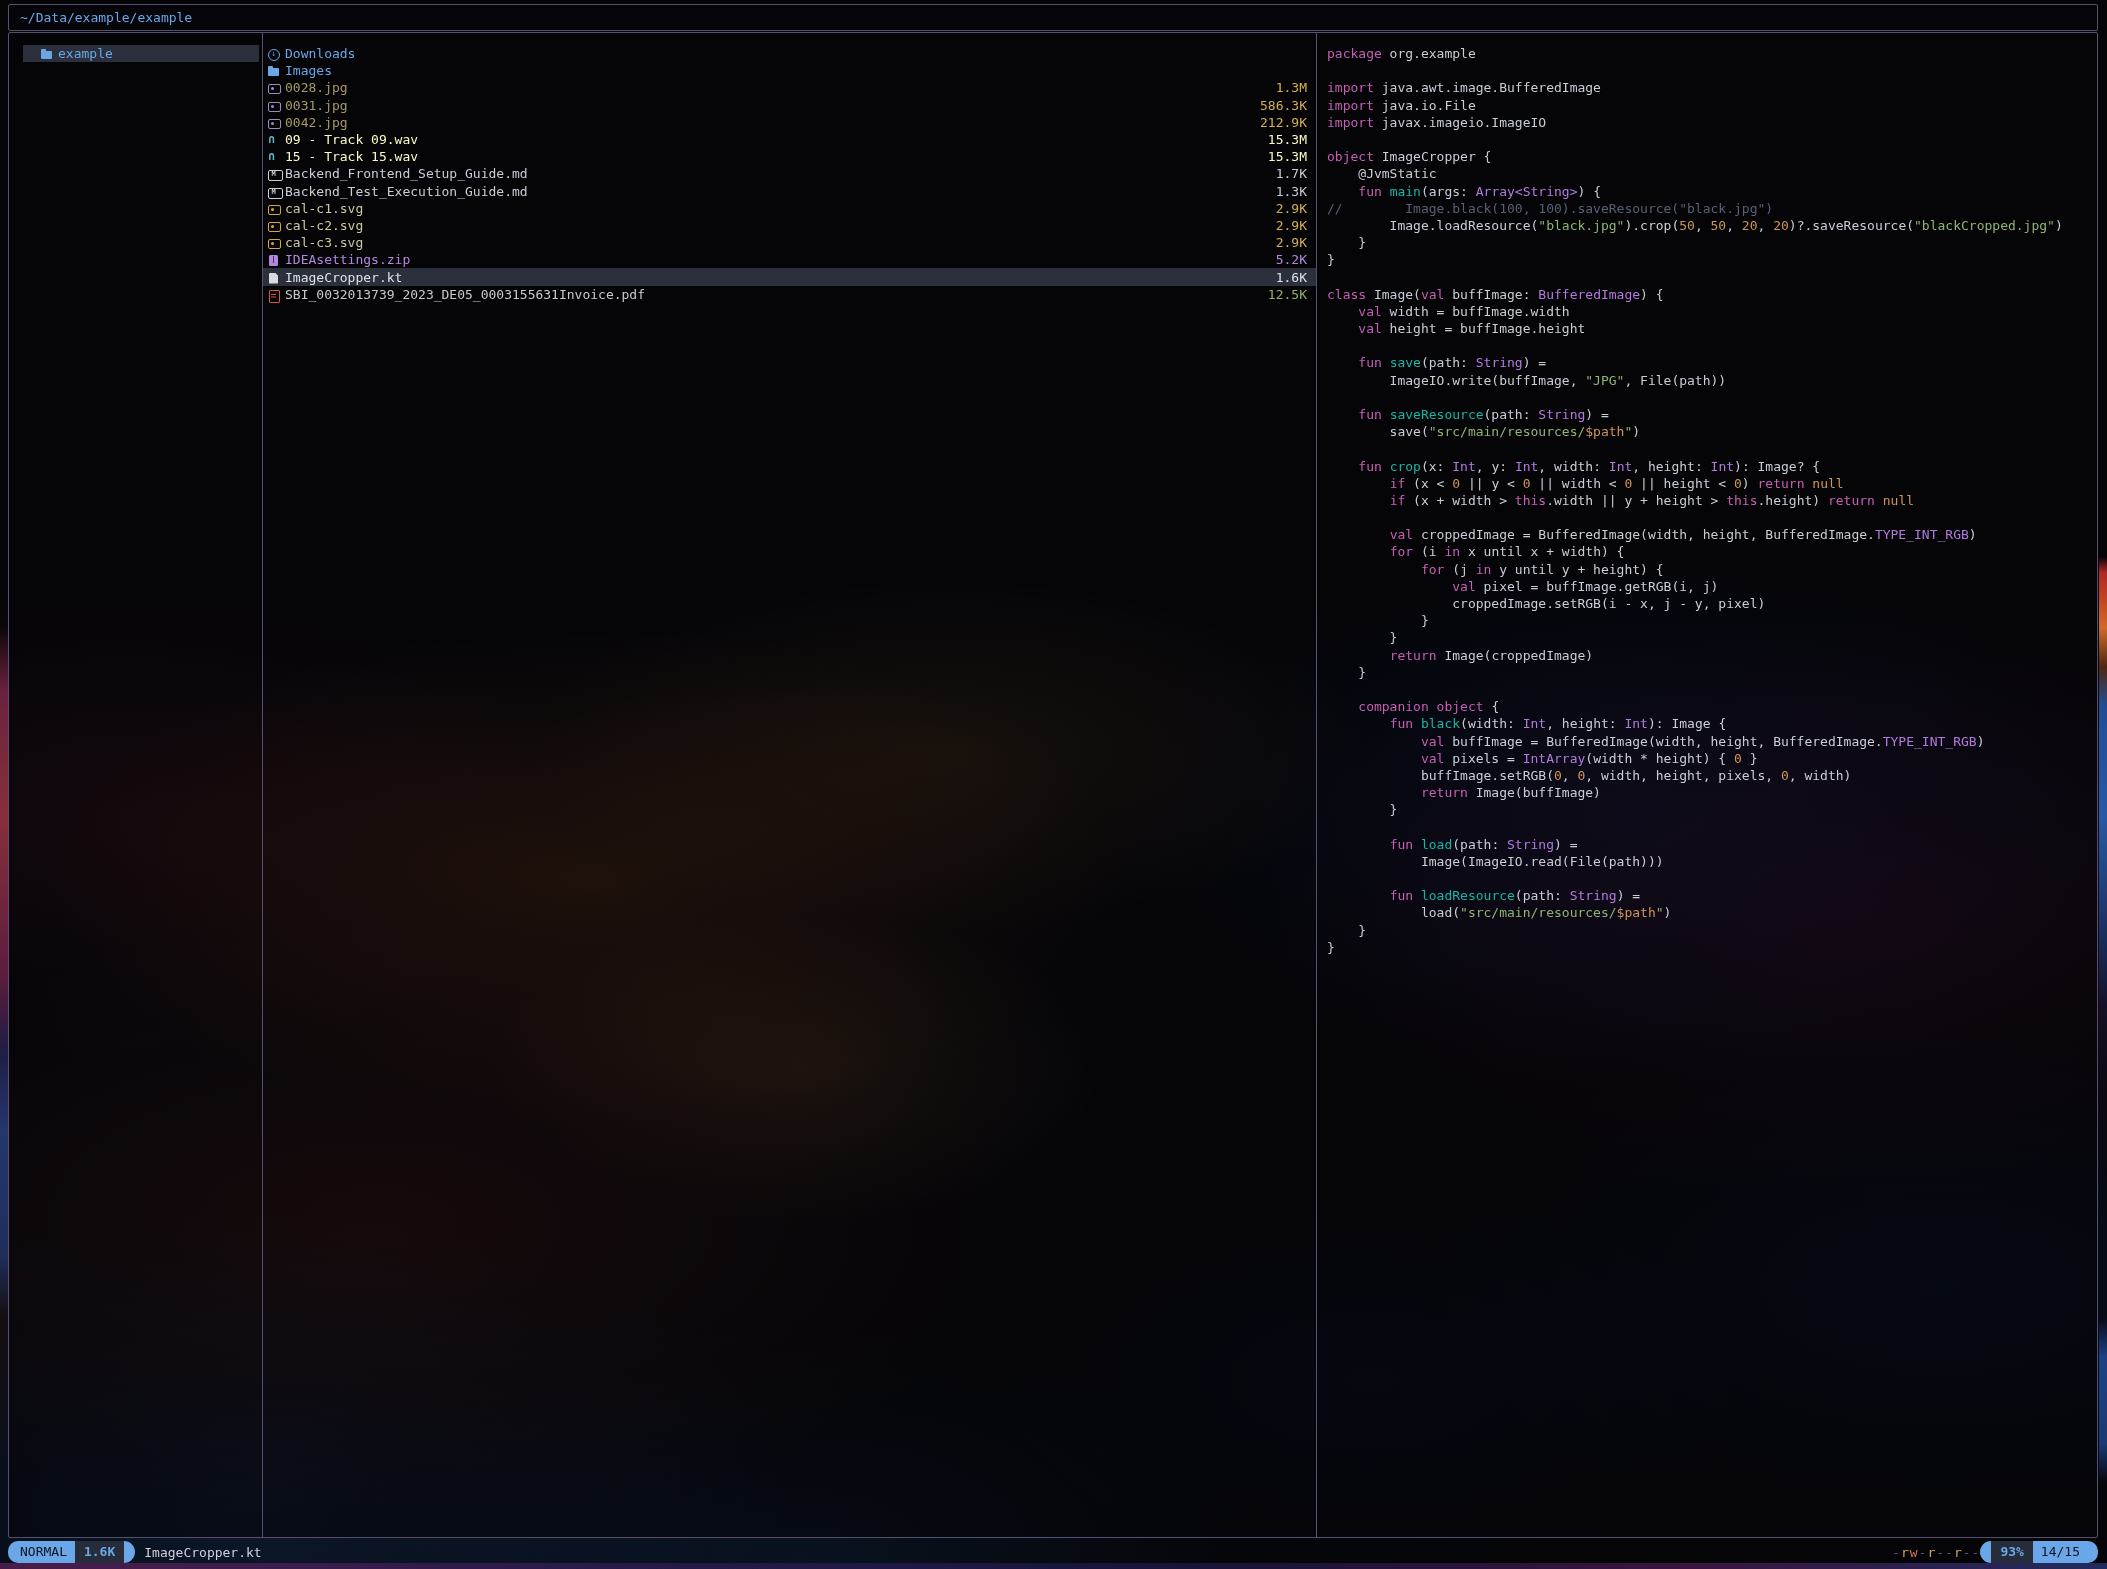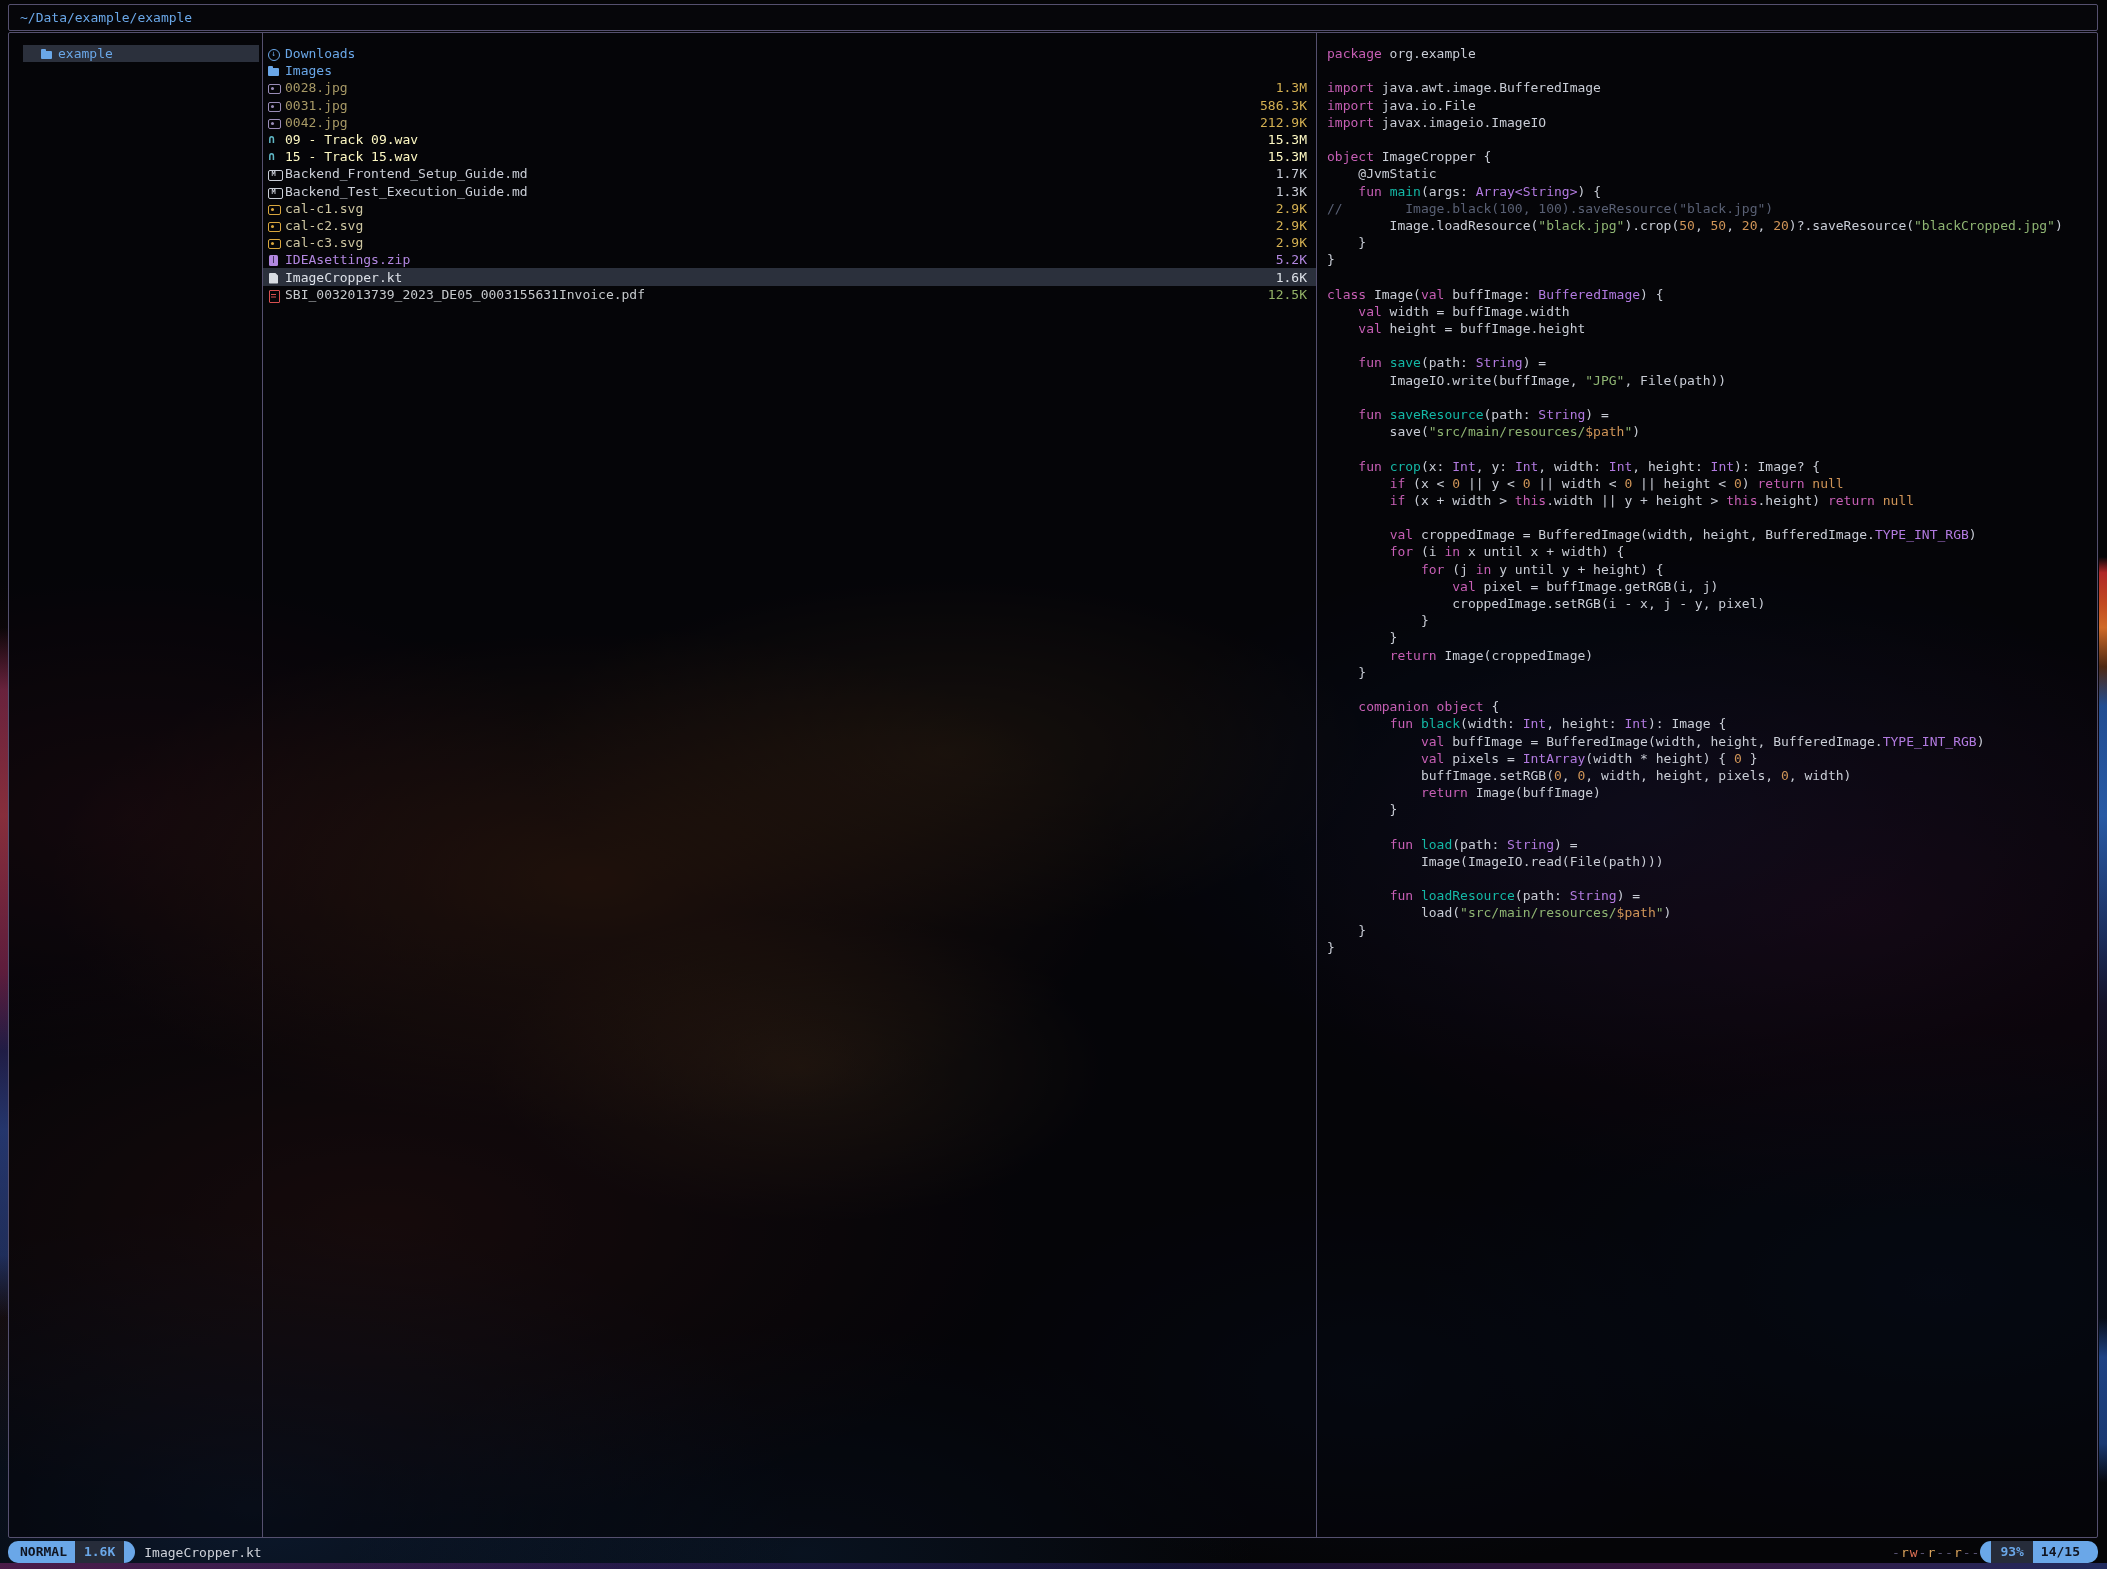--- a/index.html
+++ b/index.html
@@ -97,25 +97,25 @@
   .tok-n{color:#d09558}
   .tok-i{color:#d09558}
   .tok-c{color:#596074}
   .tok-d{color:#c9cdd6}
 
   
   .statusbar{flex:none;height:22px;margin-top:3px;display:flex;align-items:center;justify-content:space-between}
   .sb-left,.sb-right{display:flex;align-items:center;height:22px}
   .cap-l{width:10px;height:22px;background:var(--blue);border-radius:11px 0 0 11px}
   .cap-r{width:10px;height:22px;background:var(--blue);border-radius:0 11px 11px 0}
-  .seg-blue{background:var(--blue);color:#10141f;font-weight:bold;line-height:22px;padding:0 8px 0 2px}
+  .seg-blue{background:var(--blue);color:#10141f;font-weight:normal;line-height:22px;padding:0 8px 0 2px}
   .seg-dark{background:#262c3a;color:var(--blue);font-weight:bold;line-height:22px;padding:0 9px}
   .arrow-r{width:11px;height:22px;background:var(--blue);border-radius:0 11px 11px 0}
   .cap-dl{width:11px;height:22px;background:var(--blue);border-radius:11px 0 0 11px}
-  .seg-pos{background:var(--blue);color:#10141f;font-weight:bold;line-height:22px;padding:0 8px}
+  .seg-pos{background:var(--blue);color:#10141f;font-weight:normal;line-height:22px;padding:0 8px}
   .sb-filename{margin-left:9px;color:#ced2da}
   .sb-perms{letter-spacing:1px}
   .pm-dash{color:#565170}.pm-r{color:#d9a35c}.pm-w{color:#df7055}
 </style>
 </head>
 <body>
 
 <div class="screen">
   <div class="wallpaper"></div>
   <div class="strip-left"></div>

